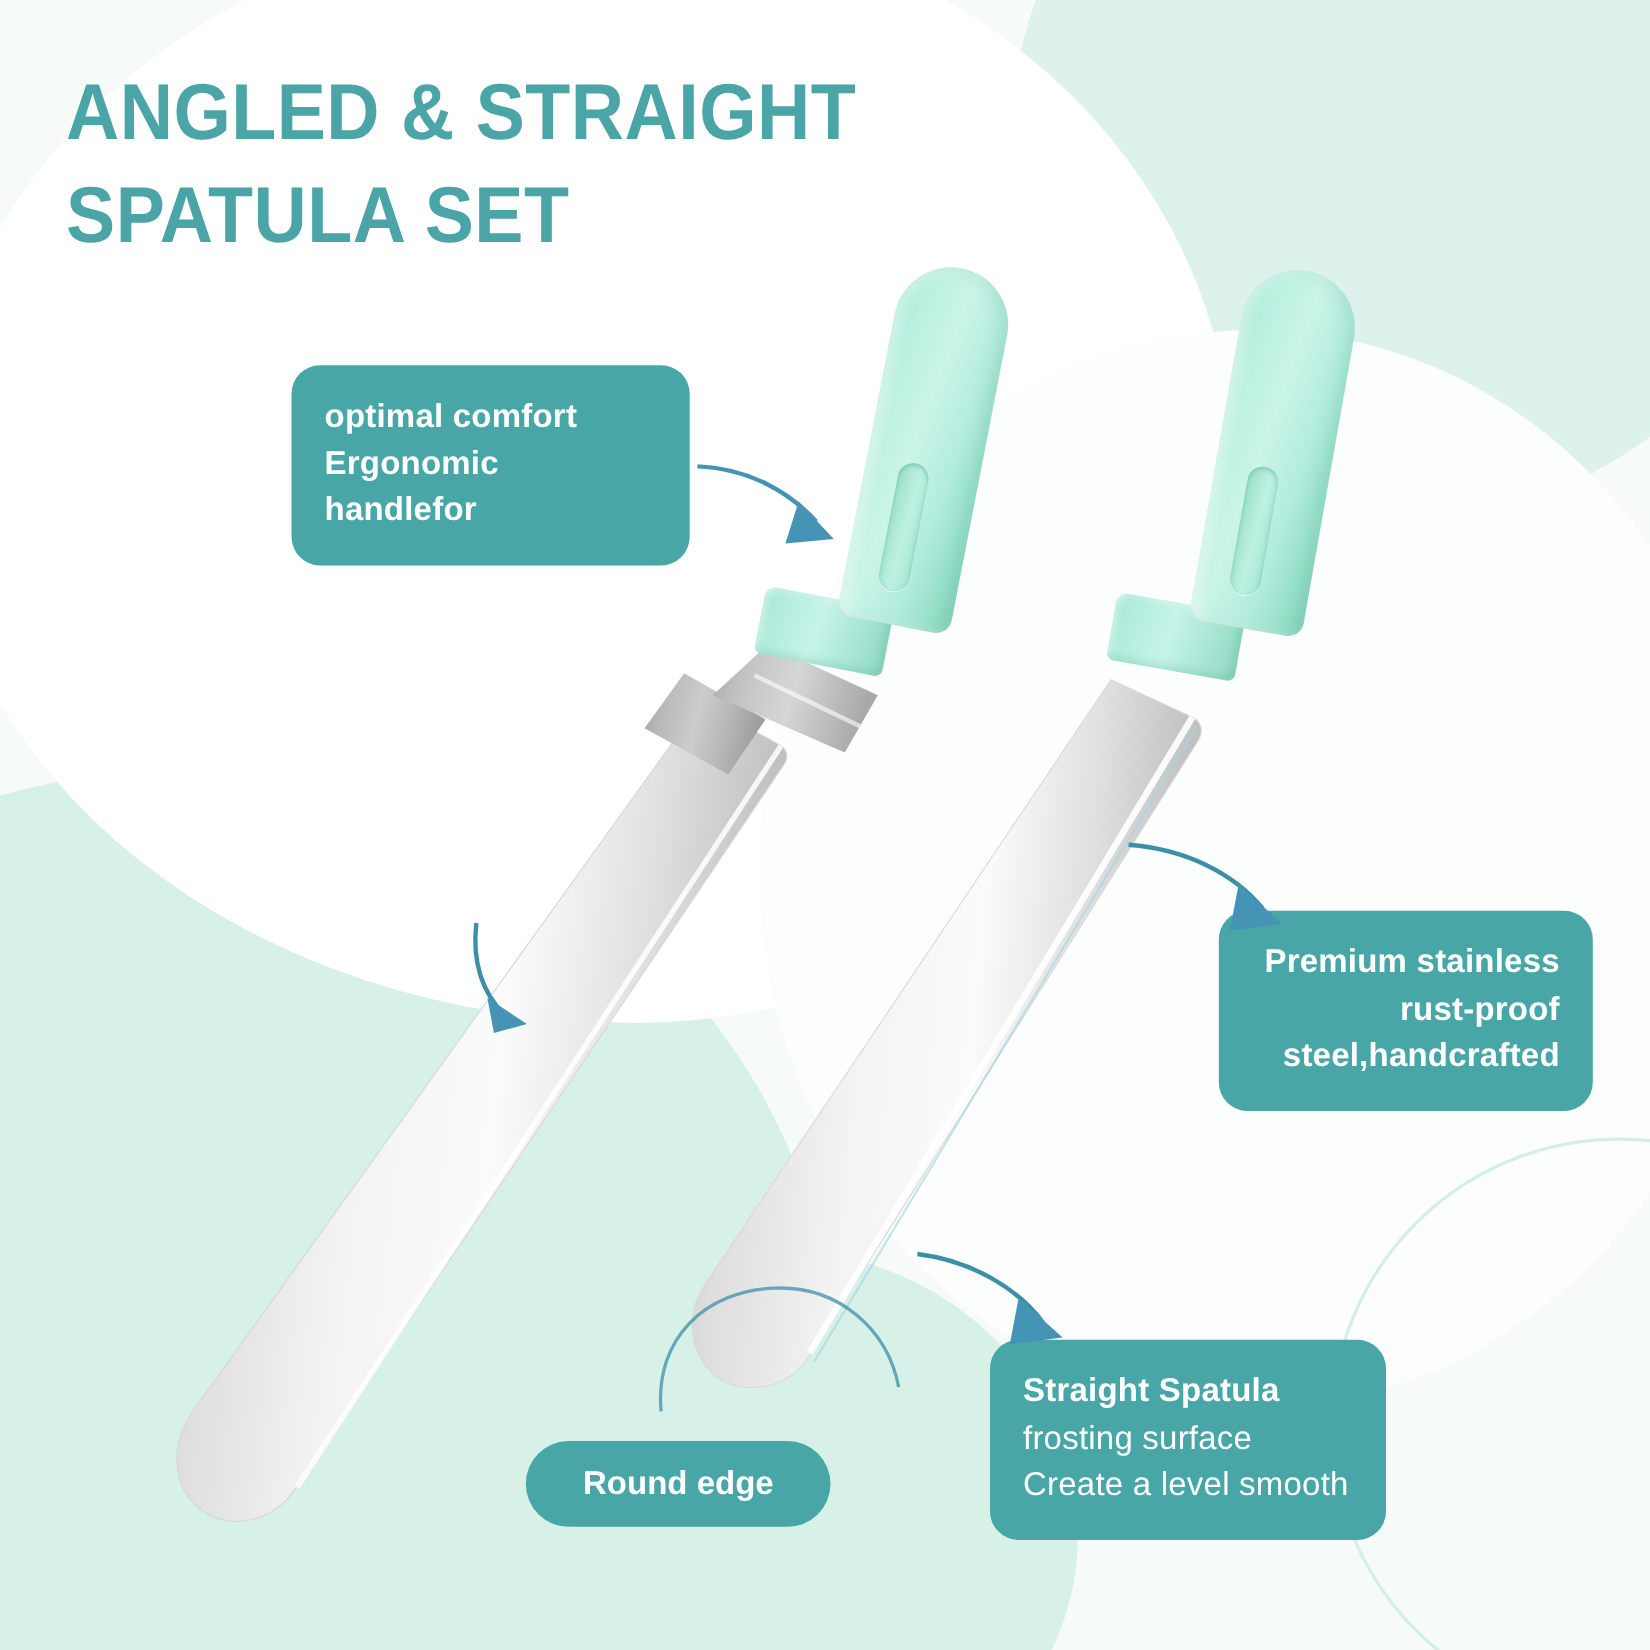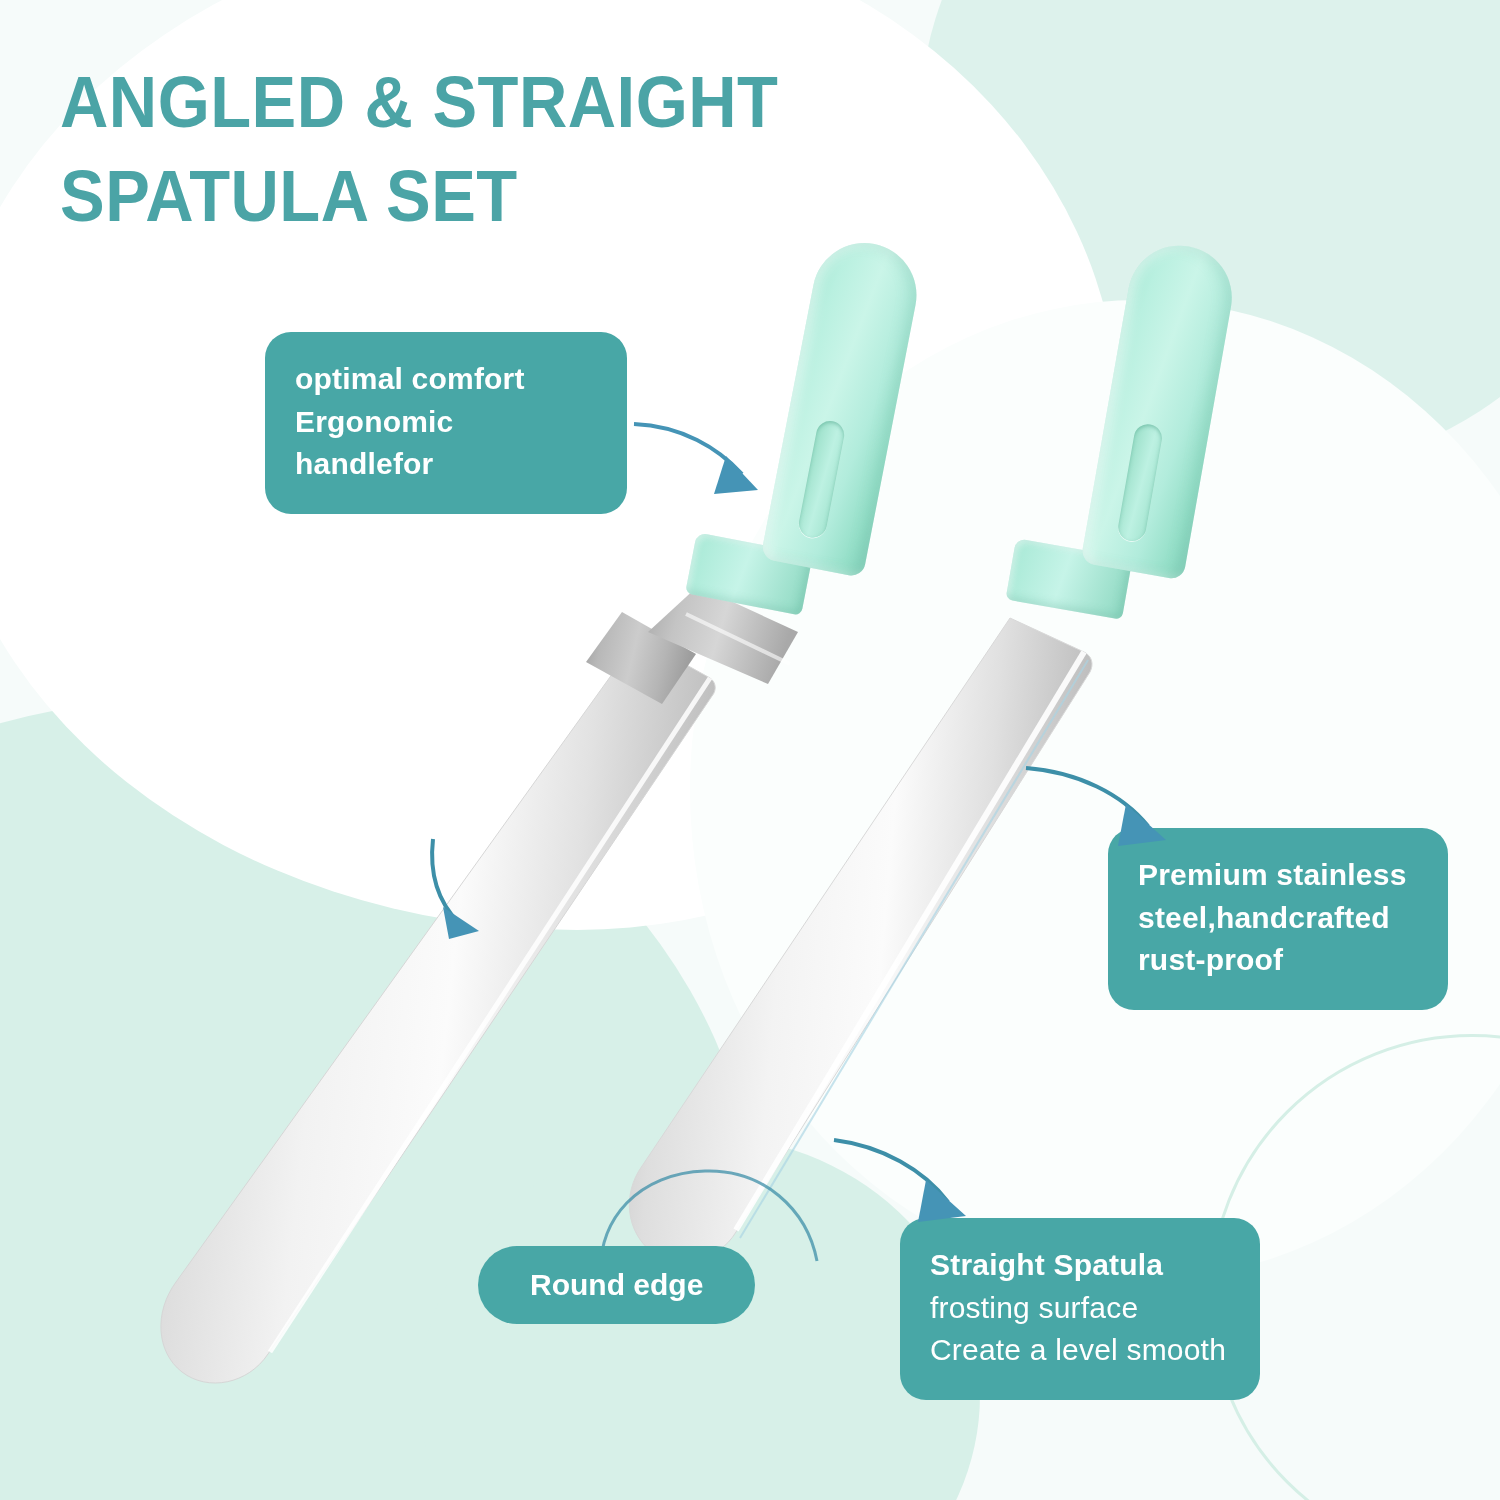--- a/index.html
+++ b/index.html
@@ -262,37 +262,37 @@
   <svg class="arrow-svg" style="left:630px; top:418px; width:160px; height:90px;">
     <path d="M 4,6 C 52,8 88,30 112,56" fill="none" stroke="#4594b6" stroke-width="4"></path>
     <path d="M 96,38 L 128,72 L 84,76 Z" fill="#4594b6"></path>
   </svg>
 
   <svg class="arrow-svg" style="left:425px; top:835px; width:110px; height:110px;">
     <path d="M 8,4 C 4,40 14,68 34,88" fill="none" stroke="#3d8fa8" stroke-width="4"></path>
     <path d="M 18,72 L 54,96 L 24,104 Z" fill="#4594b6"></path>
   </svg>
 
-  <div class="callout" style="left:1108px; top:828px; width:340px;">
+  <div class="callout" style="left:1108px; top:828px; width:340px;text-align:right;">
     <div class="line-bold">Premium stainless</div>
+    <div class="line-bold">rust-proof</div>
     <div class="line-bold">steel,handcrafted</div>
-    <div class="line-bold">rust-proof</div>
   </div>
   <svg class="arrow-svg" style="left:1020px; top:752px; width:170px; height:110px;">
     <path d="M 6,16 C 58,20 102,42 128,74" fill="none" stroke="#3d8fa8" stroke-width="4"></path>
     <path d="M 106,52 L 146,88 L 98,94 Z" fill="#4594b6"></path>
   </svg>
 
   <div class="callout" style="left:900px; top:1218px; width:360px;">
     <div class="line-bold">Straight Spatula</div>
     <div class="line-reg">frosting surface</div>
     <div class="line-reg">Create a level smooth</div>
   </div>
   <svg class="arrow-svg" style="left:828px; top:1128px; width:160px; height:110px;">
     <path d="M 6,12 C 54,18 96,42 120,74" fill="none" stroke="#3d8fa8" stroke-width="4"></path>
     <path d="M 98,52 L 138,88 L 90,94 Z" fill="#4594b6"></path>
   </svg>
 
-  <div class="pill" style="left:478px; top:1246px;">
+  <div class="pill" style="left:478px; top:1310px;">
     <span>Round edge</span>
   </div>
 
 </div>
 
 </body></html>

